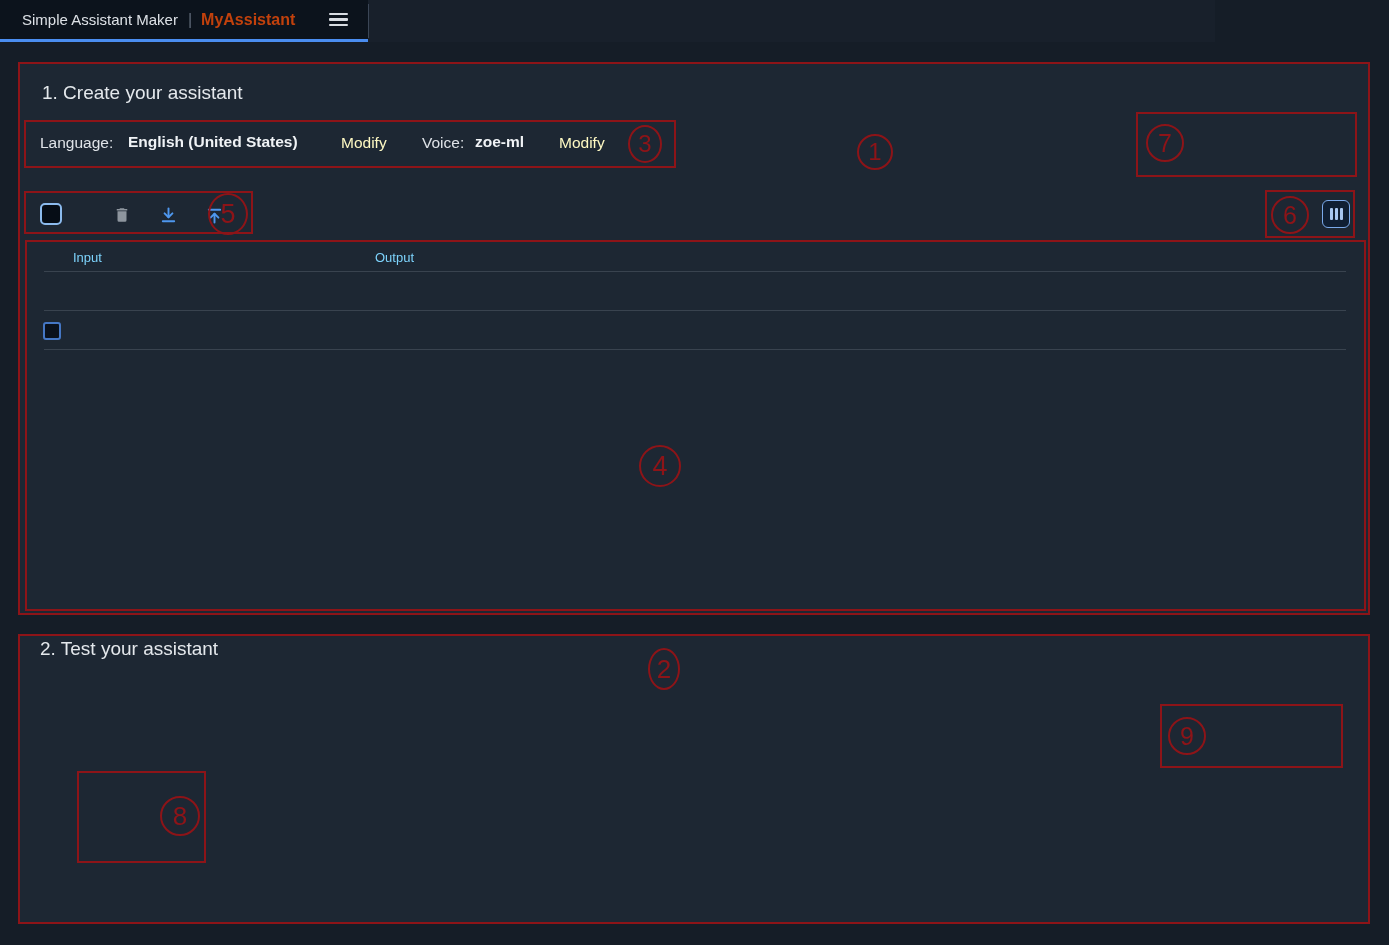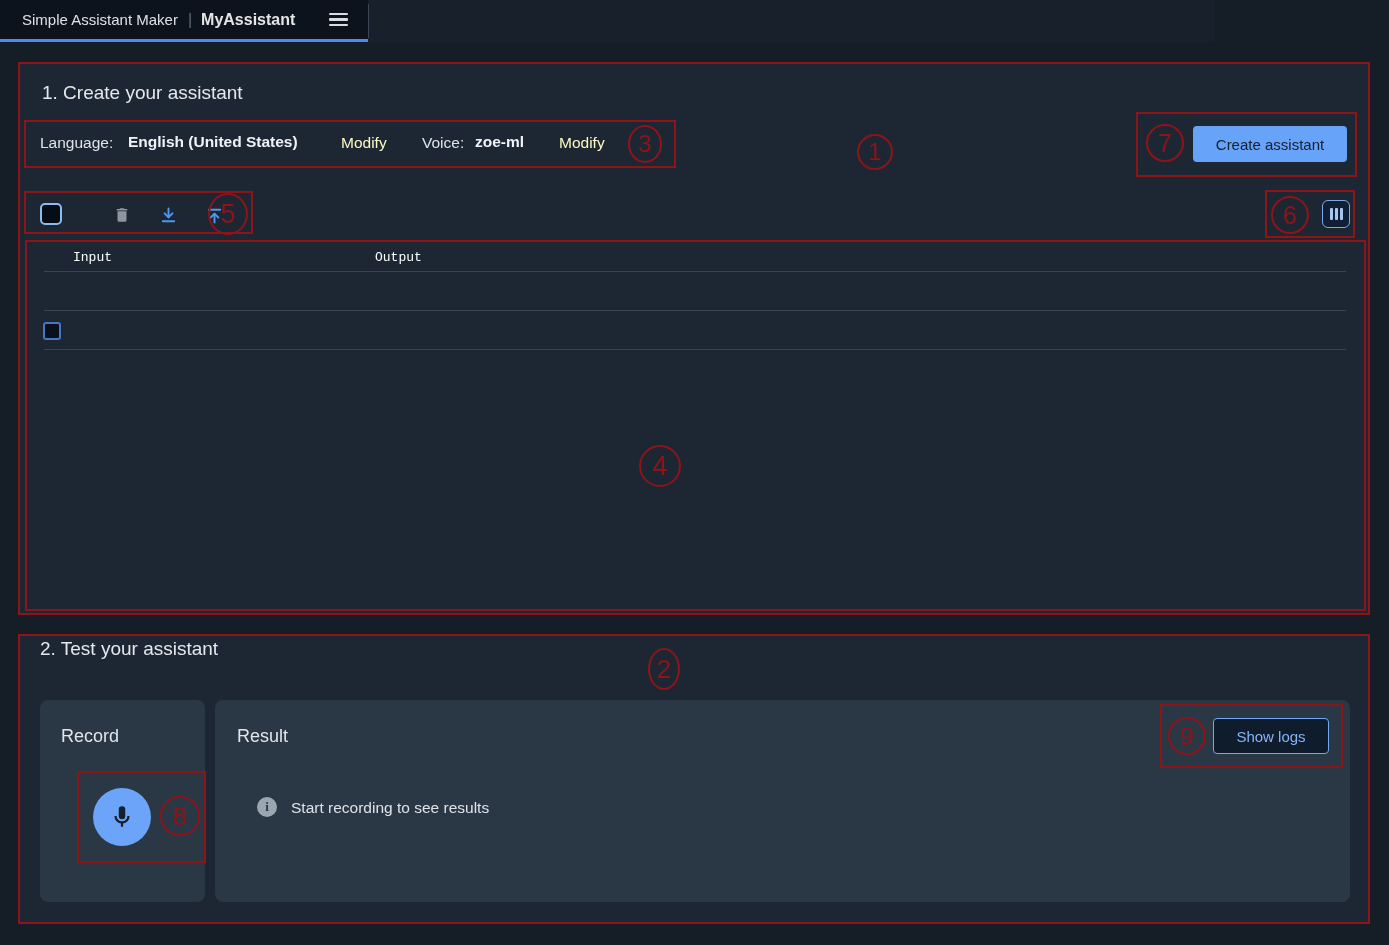--- a/index.html
+++ b/index.html
@@ -17,21 +17,21 @@
   .topbar { left:0; top:0; width:1215px; height:42px; background:#18202b; }
   .tab {
     left:0; top:0; width:368px; height:42px;
     background:#0c131c;
     border-bottom:3px solid #4a8df0;
     display:flex; align-items:center;
     padding:0 16px 0 22px;
   }
   .tab-title { font-size:15px; color:#dde1e6; white-space:nowrap; }
   .tab-sep { color:#5f6a78; font-size:16px; margin:0 9px 0 10px; }
-  .tab-name { font-size:16px; font-weight:bold; color:#e5e5e5; white-space:nowrap; }
+  .tab-name { font-size:16px; font-weight:bold; color:#c2410c; white-space:nowrap; }
   .hamburger { margin-left:auto; display:flex; flex-direction:column; gap:3px; padding:4px; cursor:pointer; }
   .hamburger i { display:block; width:19px; height:2.5px; background:#d9dde2; border-radius:1px; }
   .tab-divider { left:368px; top:4px; width:1px; height:34px; background:#3b4656; }
 
   
   .card { background:#1d2733; }
   .card-title { font-size:19px; font-weight:400; color:#e4e8ec; }
 
   .cfg-label { font-size:15.5px; color:#dfe3e8; }
   .cfg-value { font-size:15.5px; font-weight:bold; color:#f0f3f6; }
@@ -49,21 +49,21 @@
 
   .icon-btn { background:none; border:none; cursor:pointer; width:24px; height:24px; display:flex; align-items:center; justify-content:center; }
 
   .cols-btn {
     width:28px; height:28px; border-radius:6px;
     border:1.5px solid #7aa9ea; background:#101f33;
     display:flex; align-items:center; justify-content:center; gap:2px; cursor:pointer;
   }
   .cols-btn i { display:block; width:3px; height:12px; background:#a8c7f0; border-radius:1px; }
 
-  .th { font-size:13px; color:#ffffff;font-family:Liberation Mono, monospace; }
+  .th { font-size:13px; color:#7dd3fc; }
   .td { font-size:15.5px; color:#e7eaee; }
   .row-line { height:1px; background:#39434f; }
 
   
   .panel { background:#2a3744; border-radius:8px; }
   .panel-title { font-size:18px; font-weight:400; color:#e1e5ea; }
 
   .mic-btn {
     width:58px; height:58px; border-radius:50%; border:none;
     background:#6ba4f8; display:flex; align-items:center; justify-content:center; cursor:pointer;
@@ -110,21 +110,20 @@
 
   <div class="abs card-title" style="left:22px; top:20px;">1. Create your assistant</div>
 
   <span class="abs cfg-label" style="left:20px; top:72px;text-align:center;">Language:</span>
   <span class="abs cfg-value" style="left:108px; top:71px;text-align:center;">English (United States)</span>
   <span class="abs link" style="left:321px; top:72px;">Modify</span>
   <span class="abs cfg-label" style="left:402px; top:72px;">Voice:</span>
   <span class="abs cfg-value" style="left:455px; top:71px;">zoe-ml</span>
   <span class="abs link" style="left:539px; top:72px;">Modify</span>
 
-  <button class="abs primary-btn" style="left:1173px; top:64px;">Create assistant</button>
 
   <div class="abs chk chk-toolbar" style="left:20px; top:141px;"></div>
 
   <button class="abs icon-btn" style="left:90px; top:141px;">
     <svg width="18" height="18" viewBox="0 0 24 24" fill="#8d959e">
         <path d="M6 19a2 2 0 0 0 2 2h8a2 2 0 0 0 2-2V7H6v12zM19 4h-3.5l-1-1h-5l-1 1H5v2h14V4z"></path>
       </svg>
   </button>
 
   <button class="abs icon-btn" style="left:136px; top:141px;">
@@ -163,36 +162,21 @@
     <span class="abs td" style="left:55px; top:11px;"></span>
     <span class="abs td" style="left:355px; top:11px;"></span>
   </div>
   <div class="abs row-line" style="left:24px; top:287px; width:1302px;"></div>
 </div>
 
 <div class="abs card" style="left:20px; top:634px; width:1350px; height:290px;">
 
   <div class="abs card-title" style="left:20px; top:4px;">2. Test your assistant</div>
 
-  <div class="abs panel" style="left:20px; top:66px; width:165px; height:202px;">
-    <div class="abs panel-title" style="left:21px; top:26px;">Record</div>
-    <button class="abs mic-btn" style="left:53px; top:88px;">
-      <svg width="26" height="26" viewBox="0 0 24 24" fill="#15202c">
-          <path d="M12 14a3 3 0 0 0 3-3V5a3 3 0 0 0-6 0v6a3 3 0 0 0 3 3z"></path>
-          <path d="M17 11a5 5 0 0 1-10 0H5a7 7 0 0 0 6 6.92V21h2v-3.08A7 7 0 0 0 19 11h-2z"></path>
-        </svg>
-    </button>
-  </div>
 
-  <div class="abs panel" style="left:195px; top:66px; width:1135px; height:202px;">
-    <div class="abs panel-title" style="left:22px; top:26px;">Result</div>
-    <button class="abs outline-btn" style="left:998px; top:18px;">Show logs</button>
-    <div class="abs info-circle" style="left:42px; top:97px;">i</div>
-    <span class="abs empty-text" style="left:76px; top:99px;">Start recording to see results</span>
-  </div>
 </div>
 
 <div class="ann" style="left:18px; top:62px; width:1352px; height:553px;"></div>
 <div class="ann" style="left:18px; top:634px; width:1352px; height:290px;"></div>
 <div class="ann" style="left:24px; top:120px; width:652px; height:48px;"></div>
 <div class="ann" style="left:25px; top:240px; width:1341px; height:371px;"></div>
 <div class="ann" style="left:24px; top:191px; width:229px; height:43px;"></div>
 <div class="ann" style="left:1265px; top:190px; width:90px; height:48px;"></div>
 <div class="ann" style="left:1136px; top:112px; width:221px; height:65px;"></div>
 <div class="ann" style="left:77px; top:771px; width:129px; height:92px;"></div>

